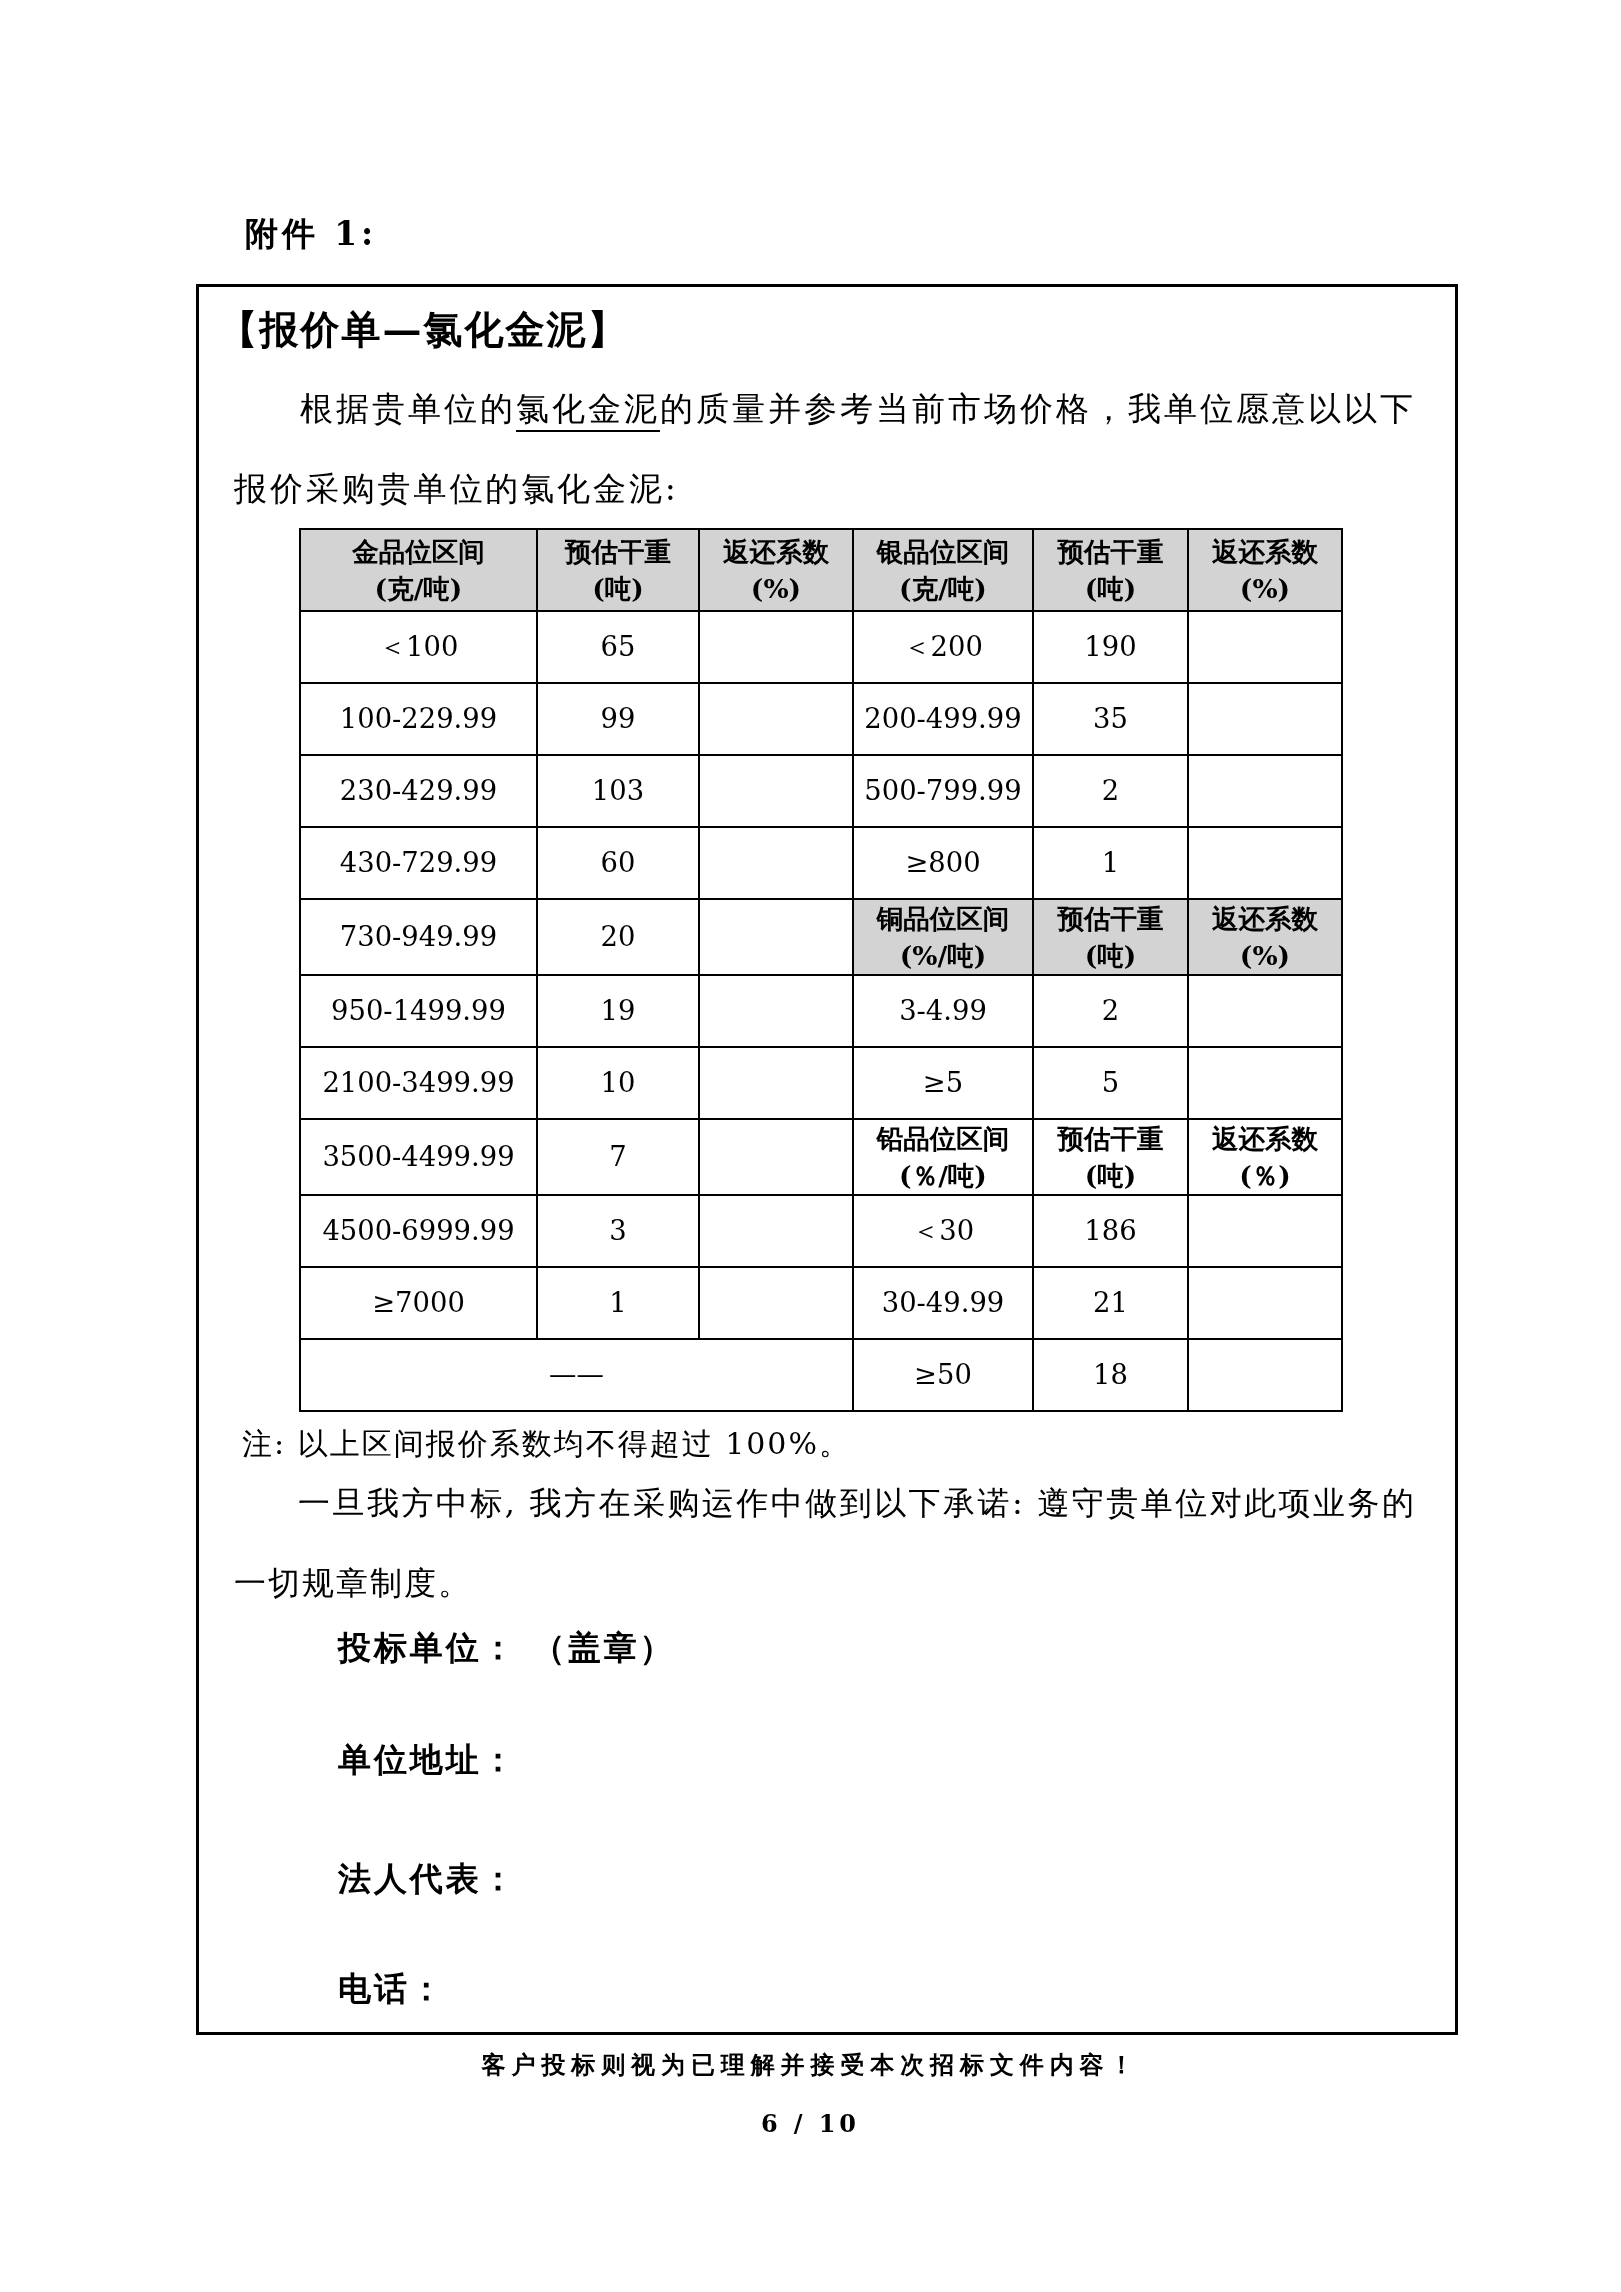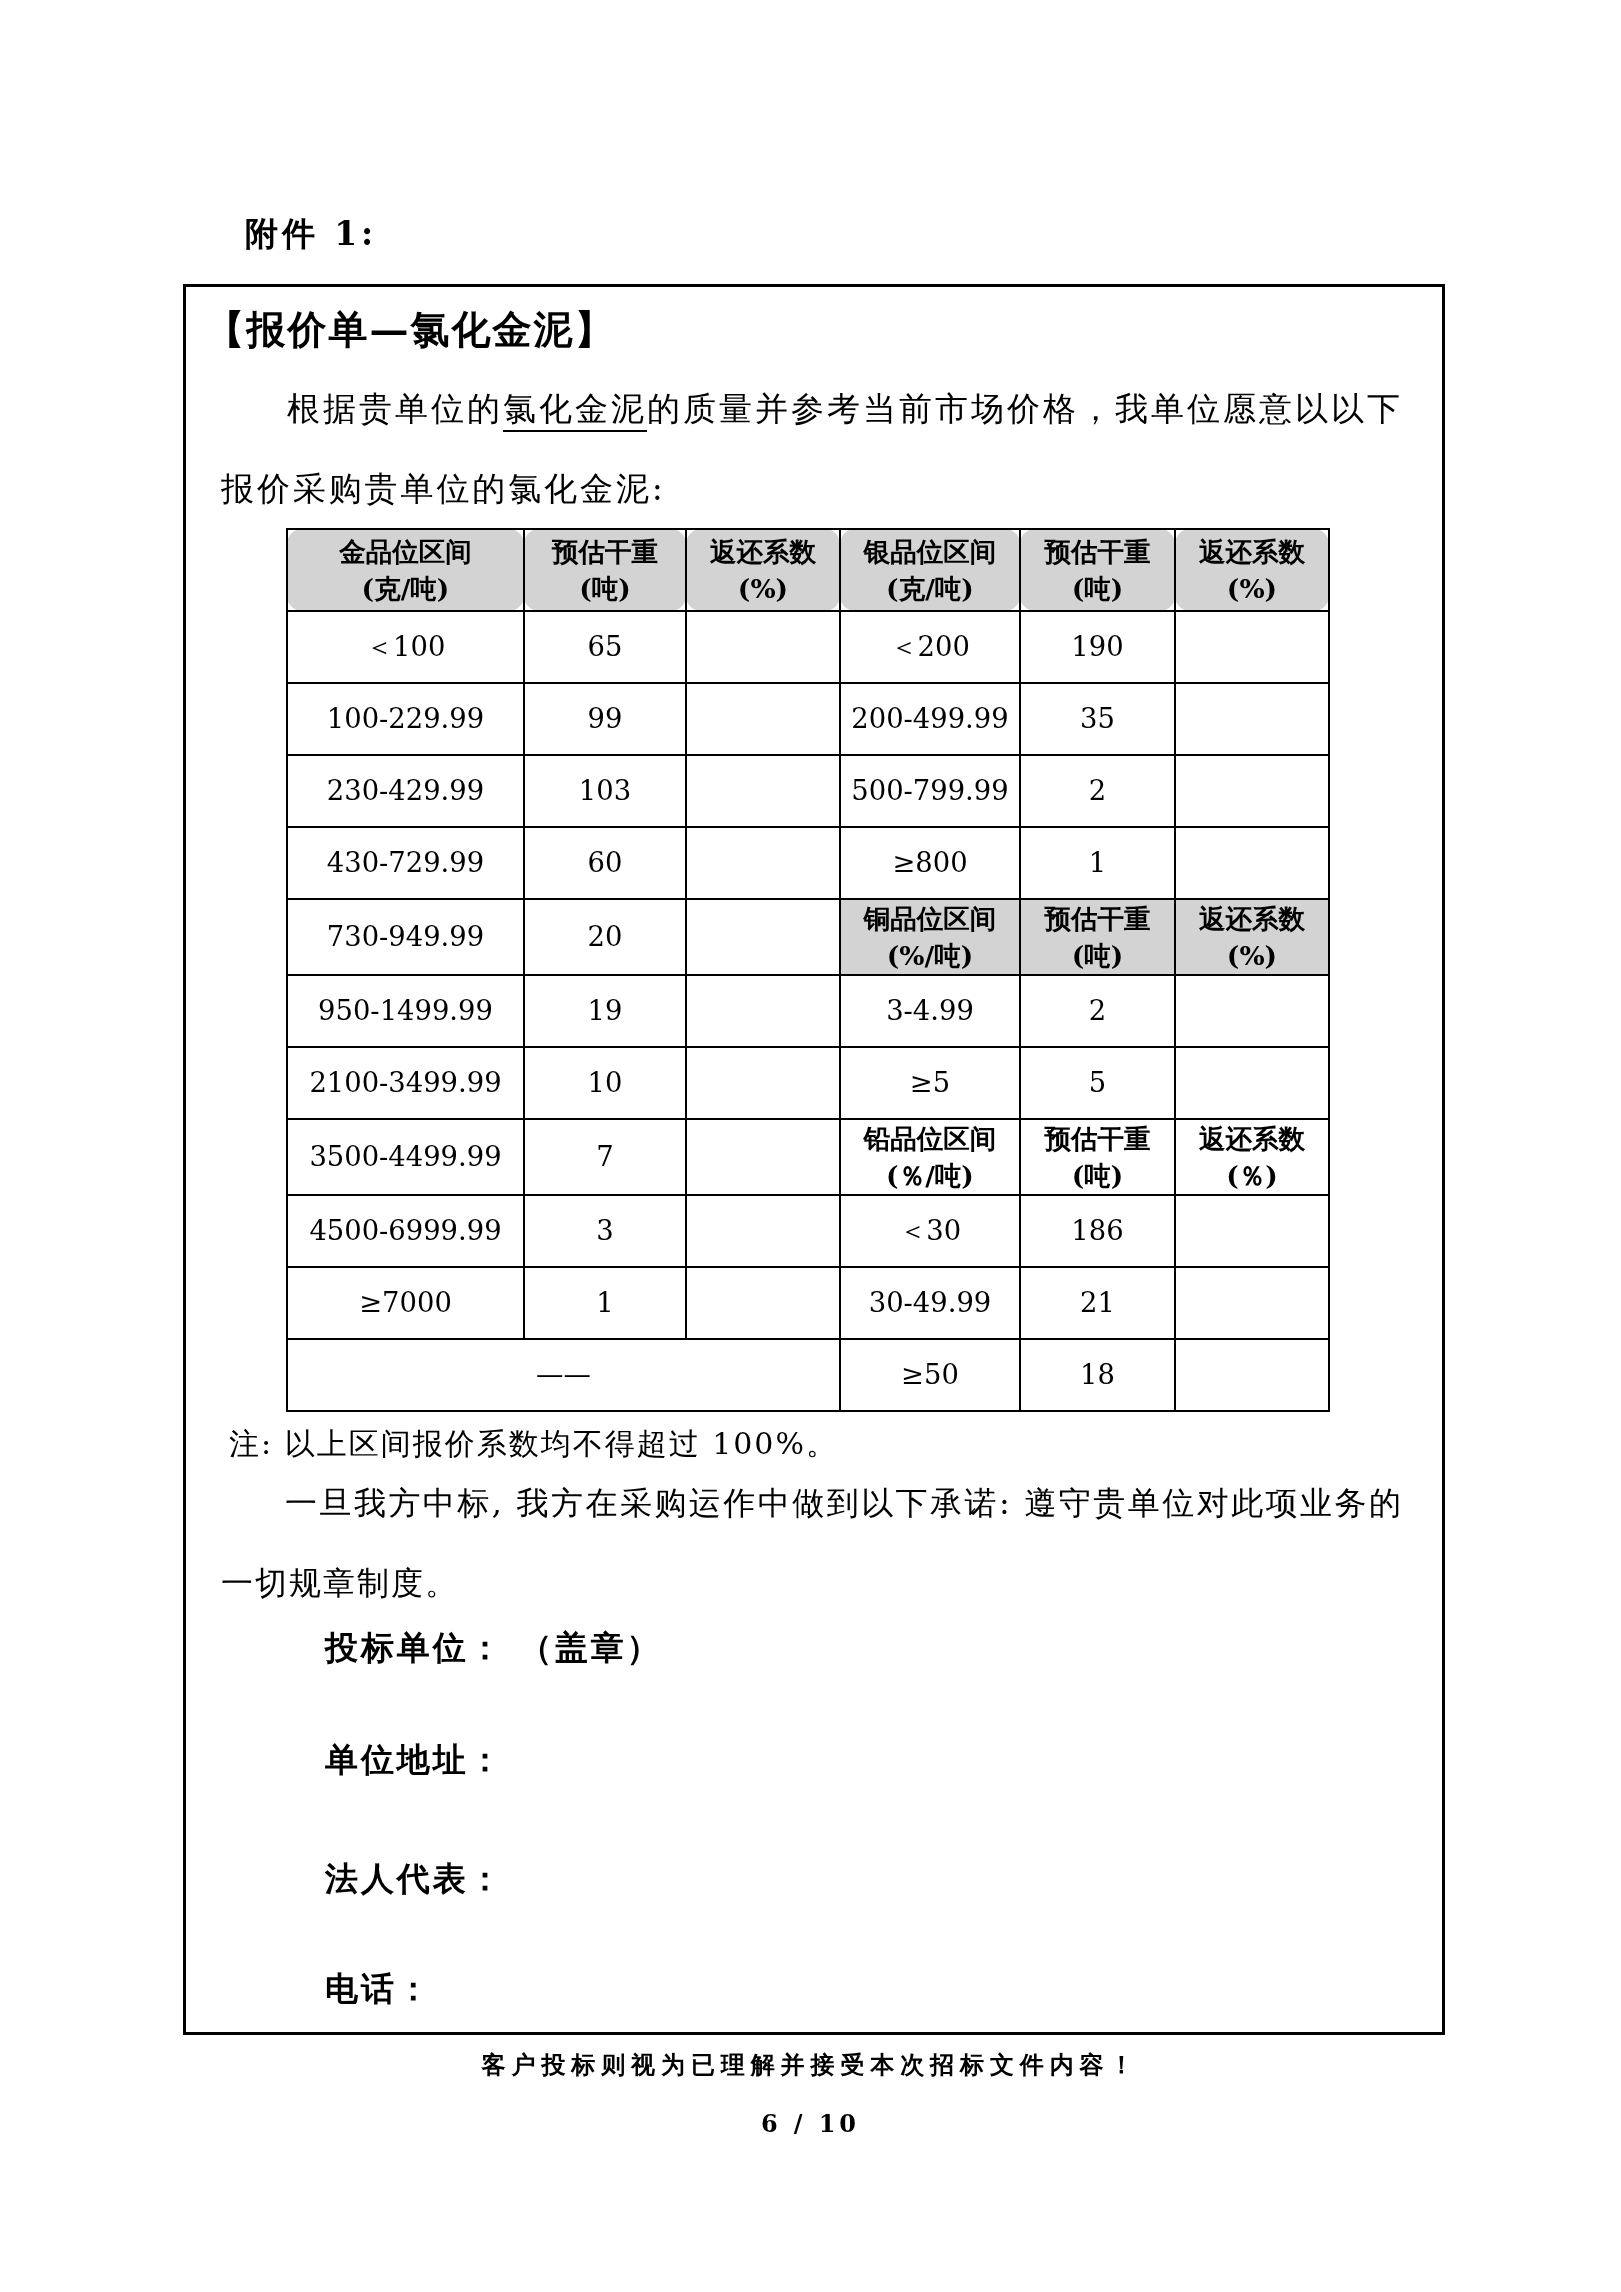--- a/index.html
+++ b/index.html
@@ -8,21 +8,21 @@
     width:1621px;height:2293px;
     background:#ffffff;color:#000;
     font-family:"DejaVu Serif","Liberation Serif",serif;
     overflow:hidden;
   }
   .attachment{
     position:absolute;left:245px;top:212px;
     font-size:33px;font-weight:bold;letter-spacing:3.9px;
   }
   .box{
-    position:absolute;left:183px;top:284px;
+    position:absolute;left:196px;top:284px;
     width:1262px;height:1751px;
     border:3.9px solid #000;box-sizing:border-box;
   }
   .form-title{
     position:absolute;left:19.6px;top:15.7px;
     font-size:39px;font-weight:bold;letter-spacing:2px;
   }
   .intro{
     position:absolute;left:35px;right:39px;top:82px;
     font-size:33px;line-height:80px;
@@ -40,21 +40,21 @@
   table.quote col.c4{width:180px;}
   table.quote col.c5{width:155px;}
   table.quote col.c6{width:154px;}
   table.quote th,table.quote td{
     border:2px solid #000;
     text-align:center;vertical-align:middle;
     white-space:pre-line;
     font-size:27.4px;line-height:1.4;
     padding:0 2px;box-sizing:border-box;
   }
-  table.quote th{background:#d3d3d3;font-weight:bold;font-size:26.5px;height:82px;border-radius:15px;}
+  table.quote th{background:#d3d3d3;font-weight:bold;font-size:26.5px;height:82px;}
   table.quote td{height:72px;}
   table.quote td.shade{background:#d3d3d3;font-weight:bold;font-size:26.5px;}
   table.quote td.subhead{font-weight:bold;font-size:26.5px;margin-top:12px;}
   .note{
     position:absolute;left:43px;top:1137px;
     font-size:30px;letter-spacing:2px;
   }
   .commitment{
     position:absolute;left:35px;right:39px;top:1176px;
     font-size:32px;line-height:80px;

